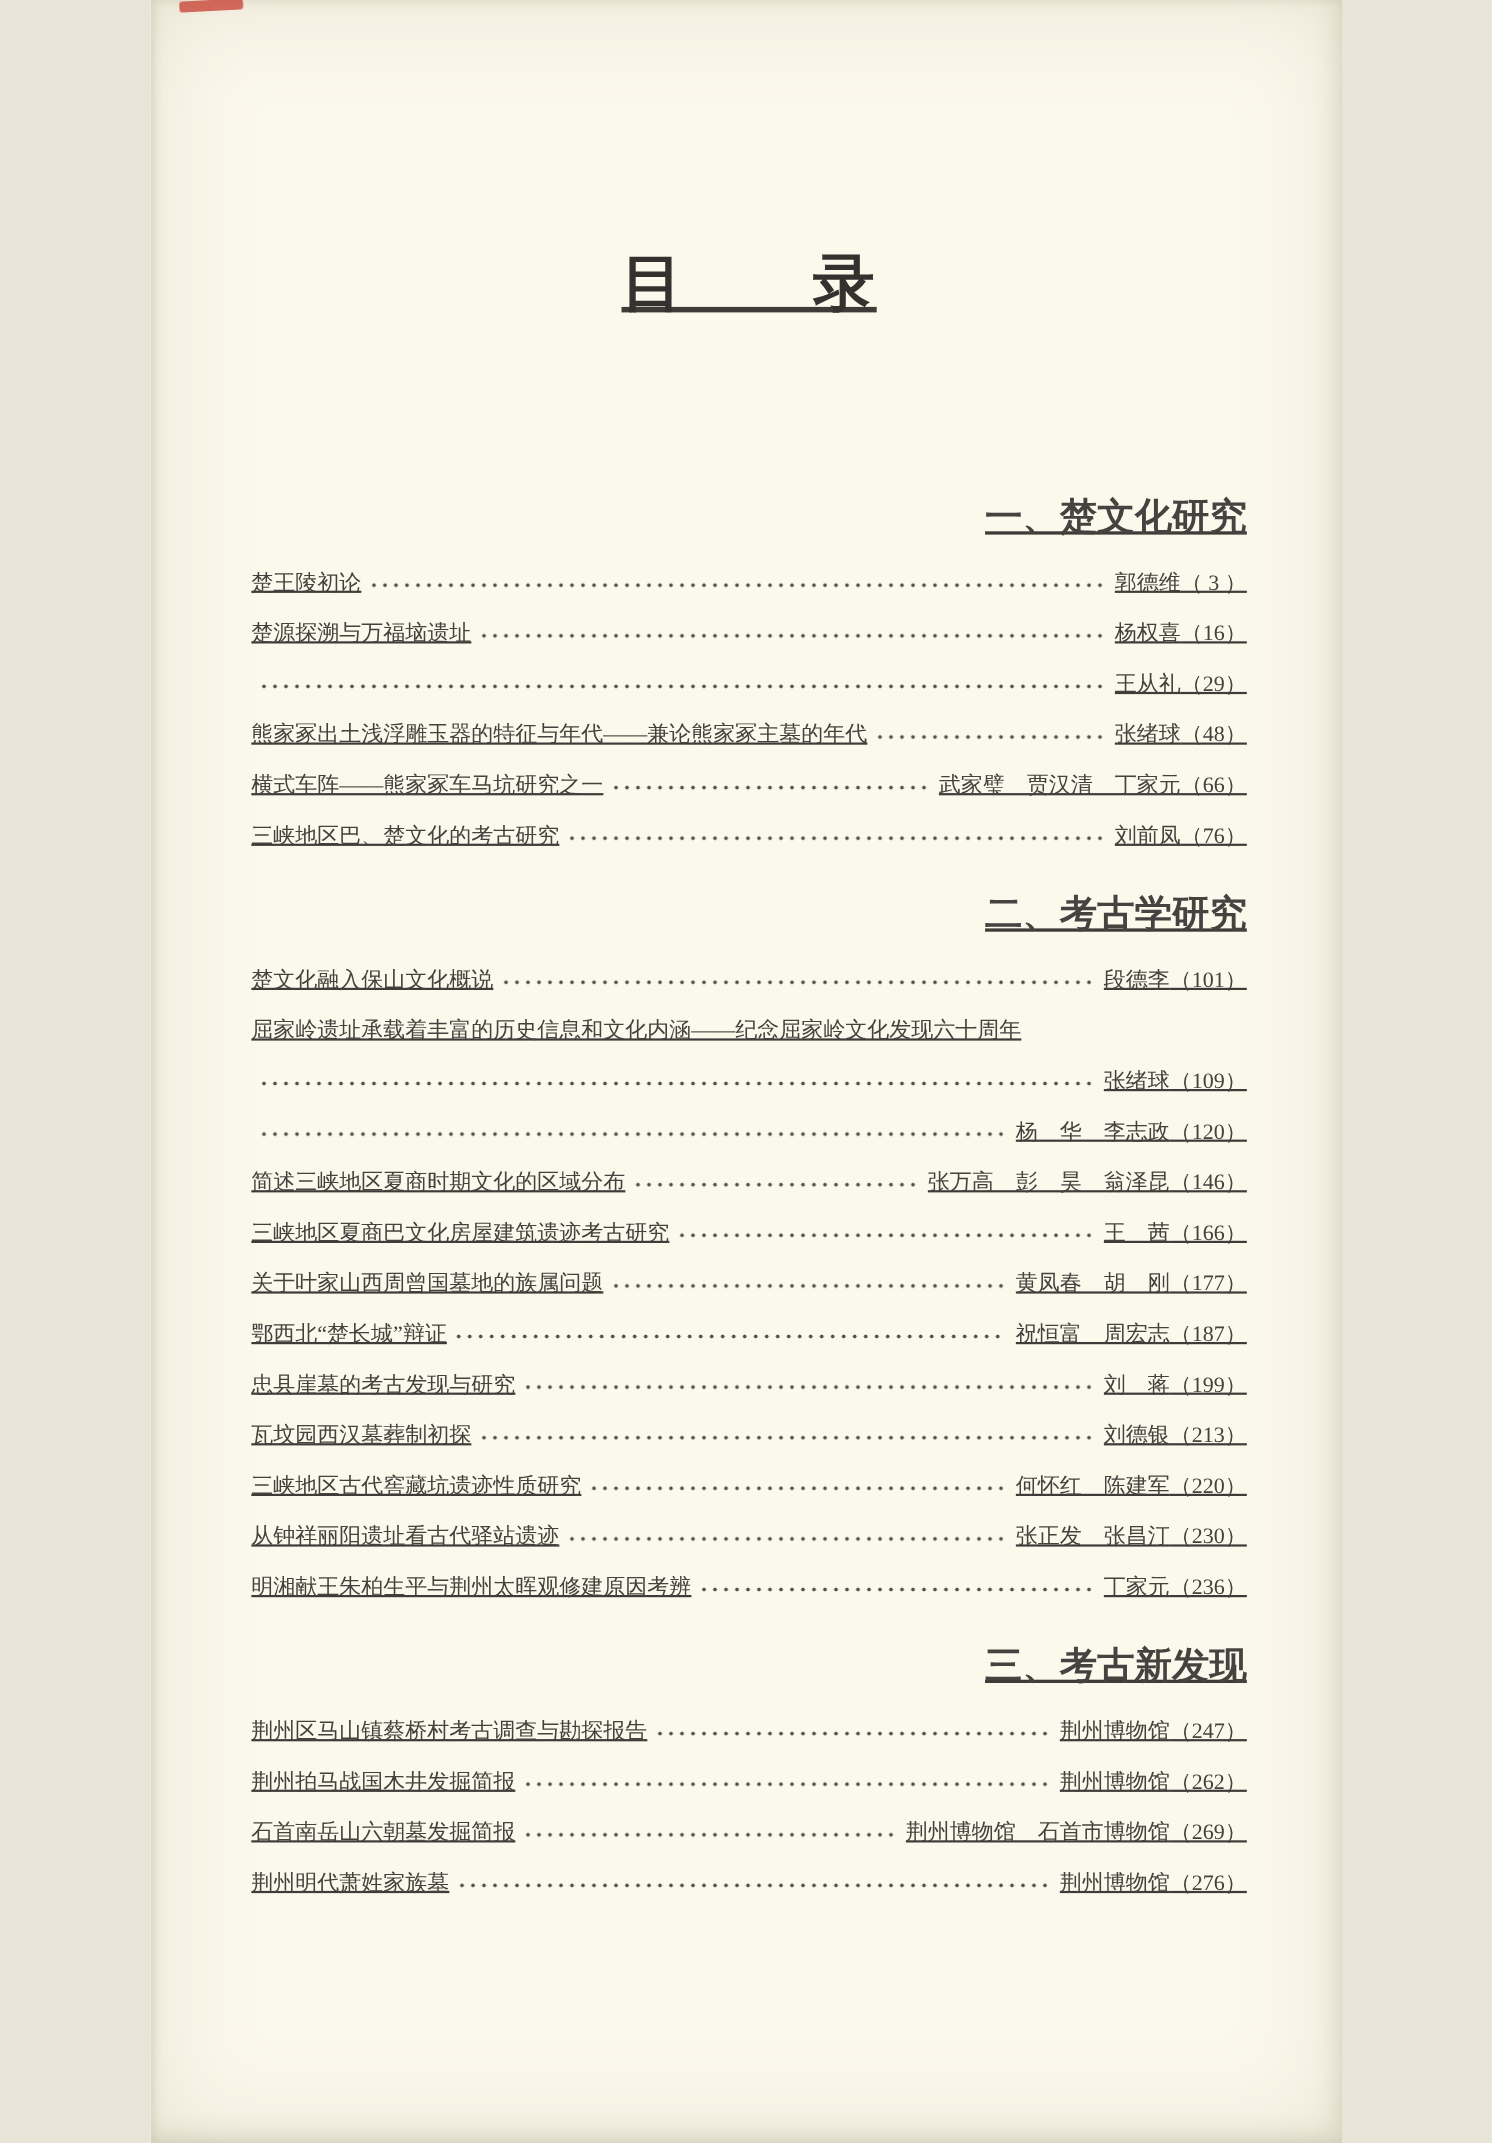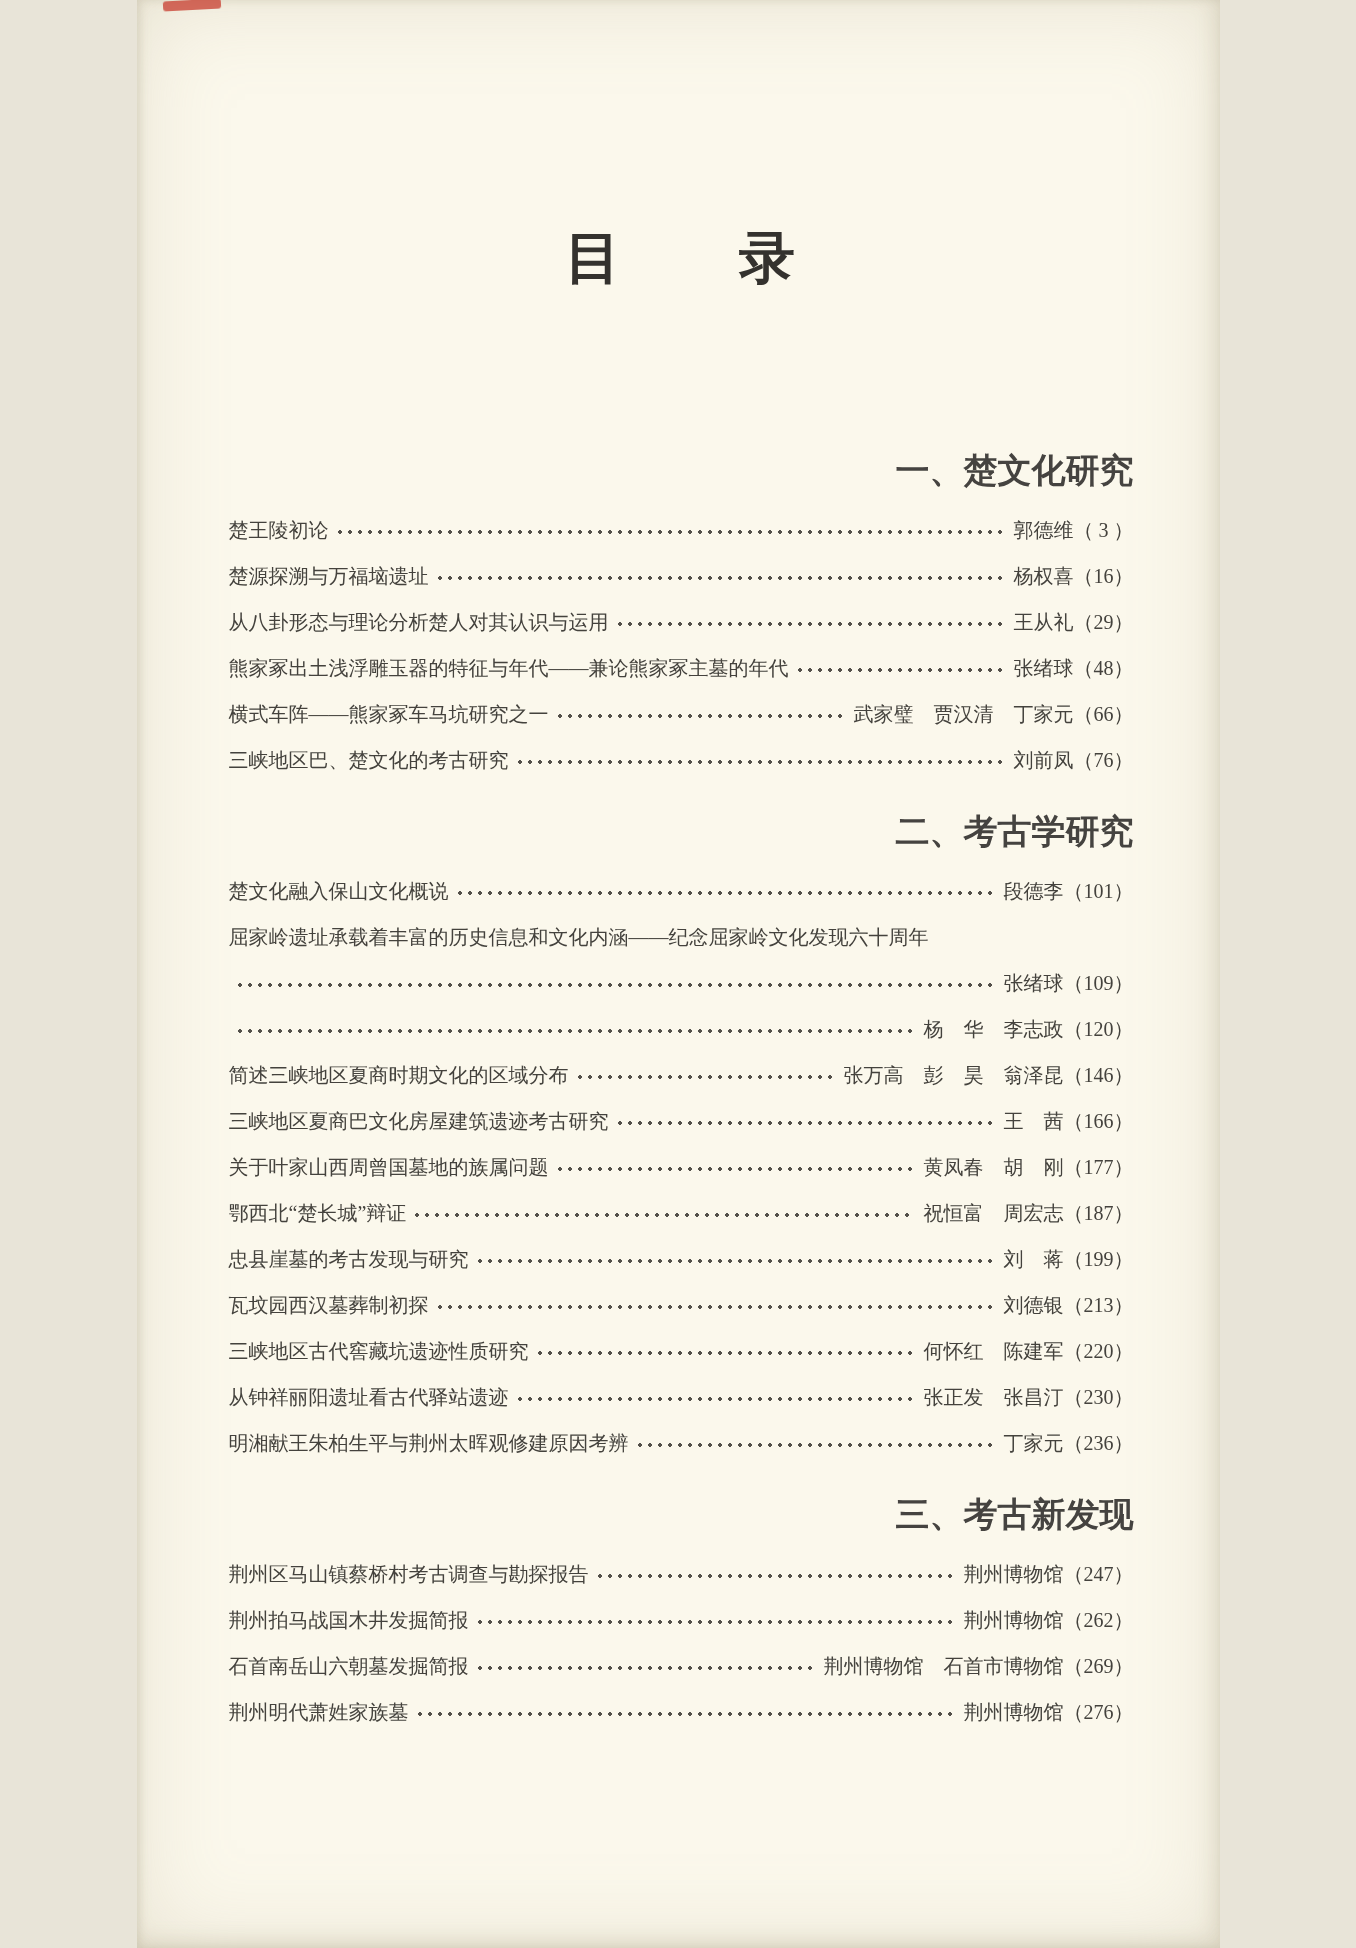--- a/index.html
+++ b/index.html
@@ -8,20 +8,21 @@
     width: 1083px;
     height: 1948px;
     margin: 0 auto;
     background: #fbf8ec;
     box-shadow: inset 0 0 90px rgba(175,163,130,.25),
                 inset -5px -7px 20px rgba(150,140,110,.22),
                 inset 3px 0 8px rgba(150,140,110,.18);
     overflow: hidden;
     font-family: "Liberation Serif", "DejaVu Serif", serif;
     color: #3e3c38;
+    text-decoration: underline;
   }
   .content { padding: 225px 86px 0 92px; }
   .page-title {
     text-align: center;
     font-size: 56px;
     font-weight: bold;
     line-height: 66px;
     color: #34322e;
     letter-spacing: 2px;
   }
@@ -87,21 +88,20 @@
             <span class="entry-authors">郭德维</span>
             <span class="entry-page">（ 3 ）</span>
           </div>
           <div class="entry">
             <span class="entry-title">楚源探溯与万福垴遗址</span>
             <span class="leader"></span>
             <span class="entry-authors">杨权喜</span>
             <span class="entry-page">（16）</span>
           </div>
           <div class="entry">
-            <span class="entry-title">从八卦形态与理论分析楚人对其认识与运用</span>
             <span class="leader"></span>
             <span class="entry-authors">王从礼</span>
             <span class="entry-page">（29）</span>
           </div>
           <div class="entry">
             <span class="entry-title">熊家冢出土浅浮雕玉器的特征与年代——兼论熊家冢主墓的年代</span>
             <span class="leader"></span>
             <span class="entry-authors">张绪球</span>
             <span class="entry-page">（48）</span>
           </div>

